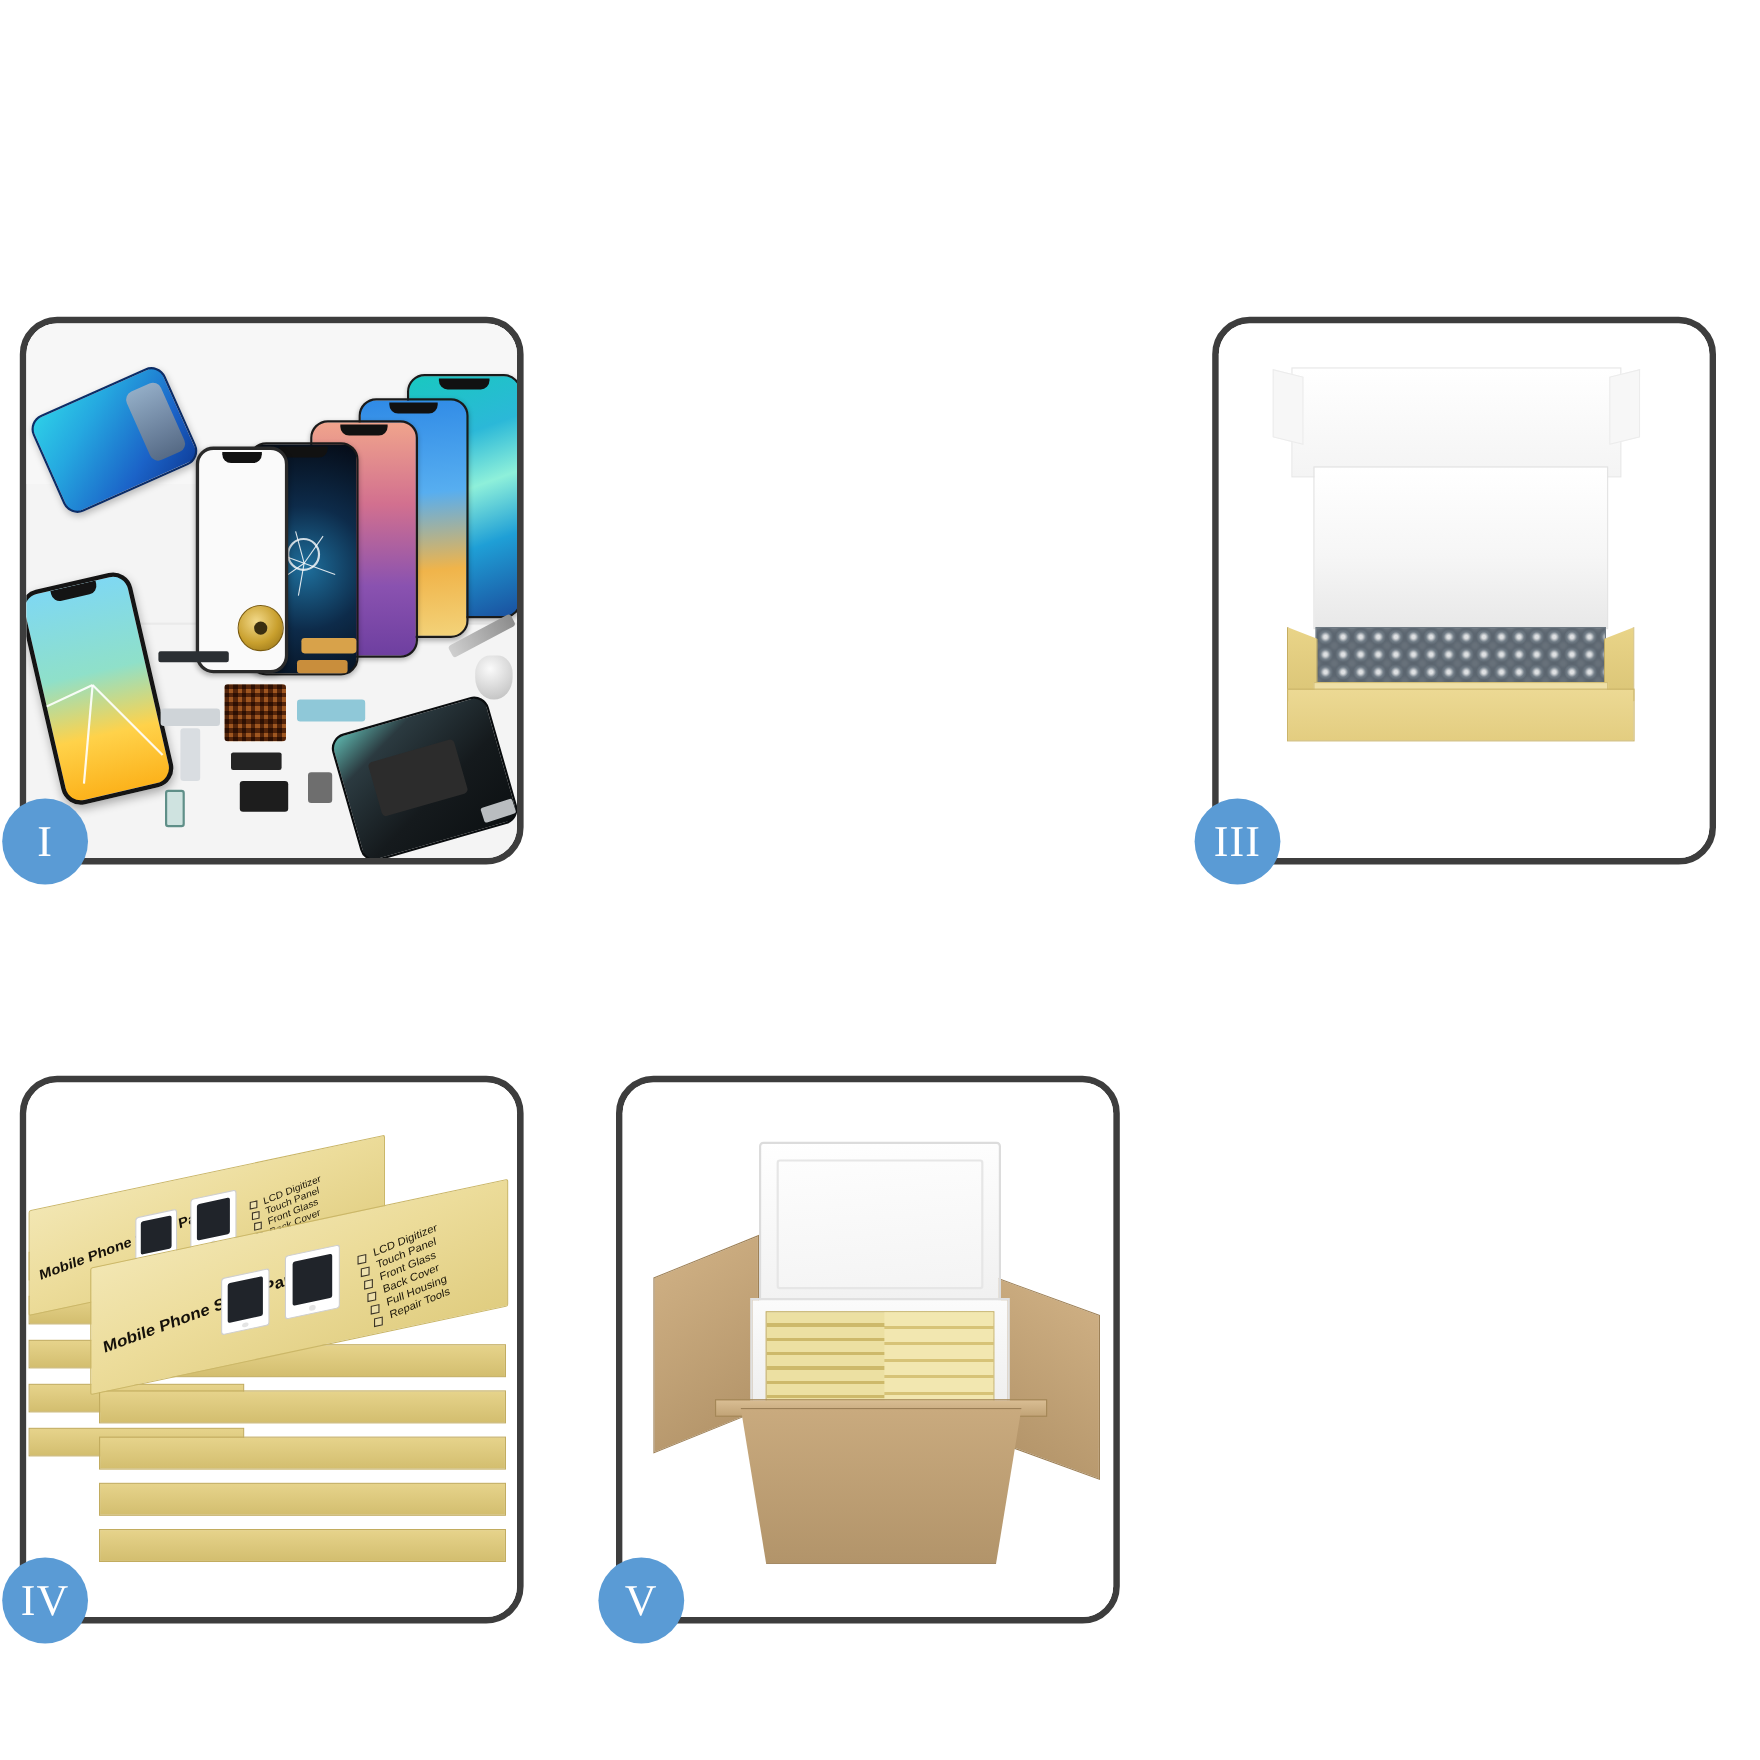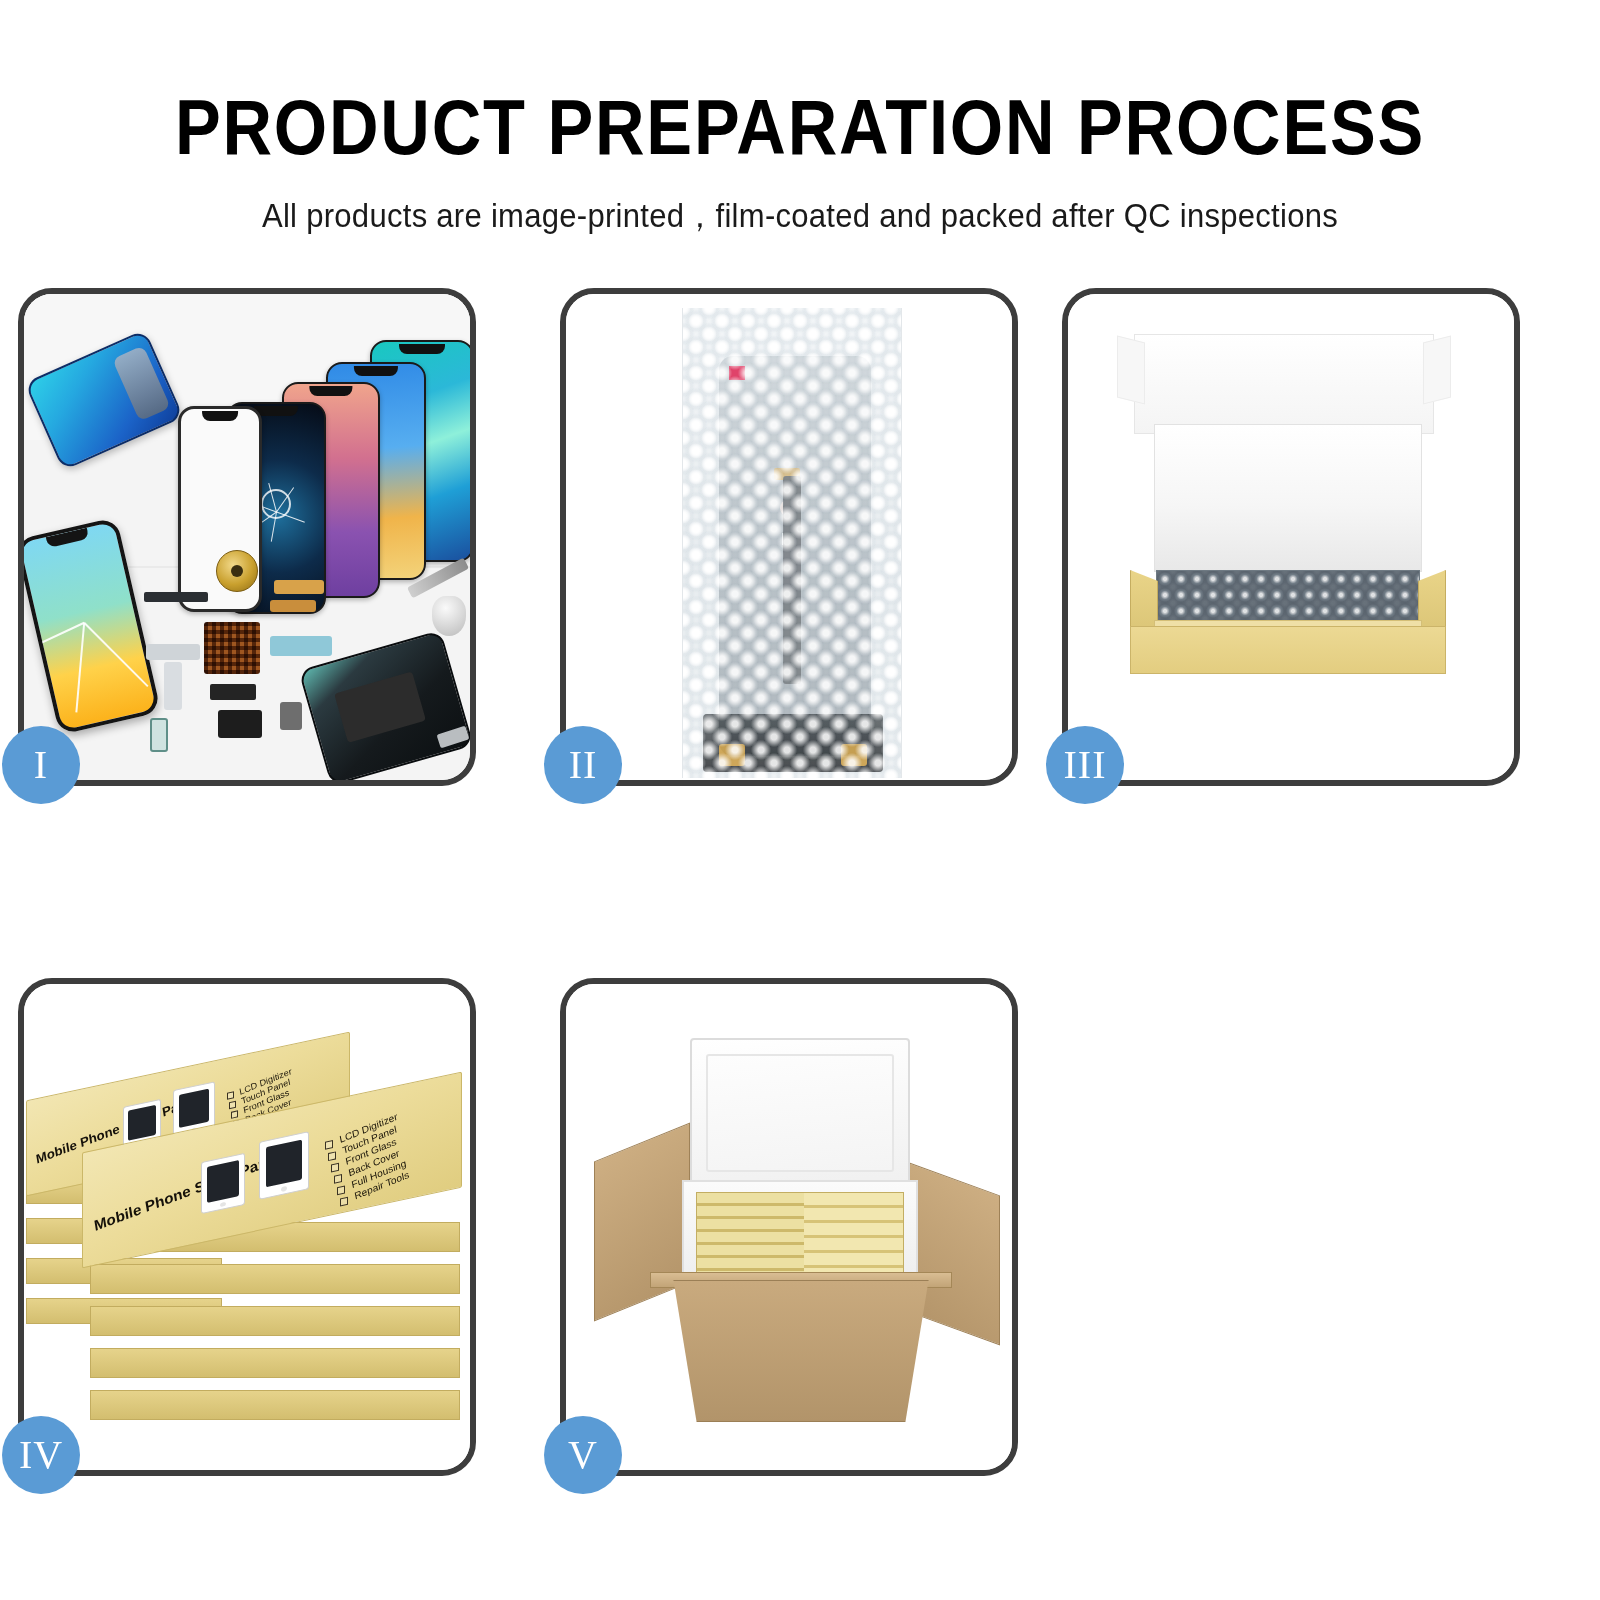--- a/index.html
+++ b/index.html
@@ -38,21 +38,21 @@
   .card {
     position:absolute; top:0; width:458px; height:498px;
     border:6px solid #3d3d3d; border-radius:34px;
     background:#ffffff; overflow:visible;
   }
   .card .inner {
     position:absolute; inset:0; border-radius:28px; overflow:hidden;
   }
   .card.c1 { left:0; }
   .card.c2 { left:542px; }
-  .card.c3 { left:1044px;padding-left:36px; }
+  .card.c3 { left:1084px;padding-left:36px; }
 
   .badge {
     position:absolute; left:-22px; bottom:-24px;
     width:78px; height:78px; border-radius:50%;
     background:#5a9bd5; color:#ffffff;
     display:flex; align-items:center; justify-content:center;
     font-family:"Liberation Serif","DejaVu Serif", serif;
     font-size:40px; line-height:1; letter-spacing:1px;
     z-index:6; box-shadow:0 0 0 0 rgba(0,0,0,0);
   }
@@ -275,24 +275,20 @@
   .c6 .tab1 { position:absolute; left:92px; top:148px; width:34px; height:42px;
     background:rgba(190,167,132,.85); }
   .c6 .tab2 { position:absolute; left:96px; top:282px; width:34px; height:40px;
     background:rgba(190,167,132,.8); }
 </style>
 </head>
 <body>
 
 <div class="page">
 
-  <div class="header">
-    <div class="title">PRODUCT PREPARATION PROCESS</div>
-    <div class="subtitle">All products are image-printed，film-coated and packed after QC inspections</div>
-  </div>
 
   <div class="grid">
 
     <div class="row row1">
 
       <div class="card c1">
         <div class="inner p1">
           <div class="bandtop"></div>
           <div class="bandmid"></div>
 
@@ -347,36 +343,20 @@
             <span class="pt spk"></span>
             <span class="pt housing"></span>
             <span class="pt tool"></span>
             <span class="pt brush"></span>
             <span class="pt screws"></span>
           </div>
         </div>
         <div class="badge">I</div>
       </div>
 
-      <div class="card c2">
-        <div class="inner p2">
-          <div class="bwrap">
-            <div class="lcdin">
-              <span class="gold1"></span>
-              <span class="dot"></span>
-              <span class="sq"></span>
-              <span class="strip"></span>
-            </div>
-            <div class="redtag"></div>
-            <div class="botflex"></div>
-            <div class="bub-over"></div>
-          </div>
-        </div>
-        <div class="badge">II</div>
-      </div>
 
       <div class="card c3">
         <div class="inner p3">
           <div class="lidflap"></div>
           <div class="foam"></div>
           <div class="boxbubble"></div>
           <div class="traybody">
             <span class="lwall"></span>
             <span class="rwall"></span>
             <span class="rim"></span>

